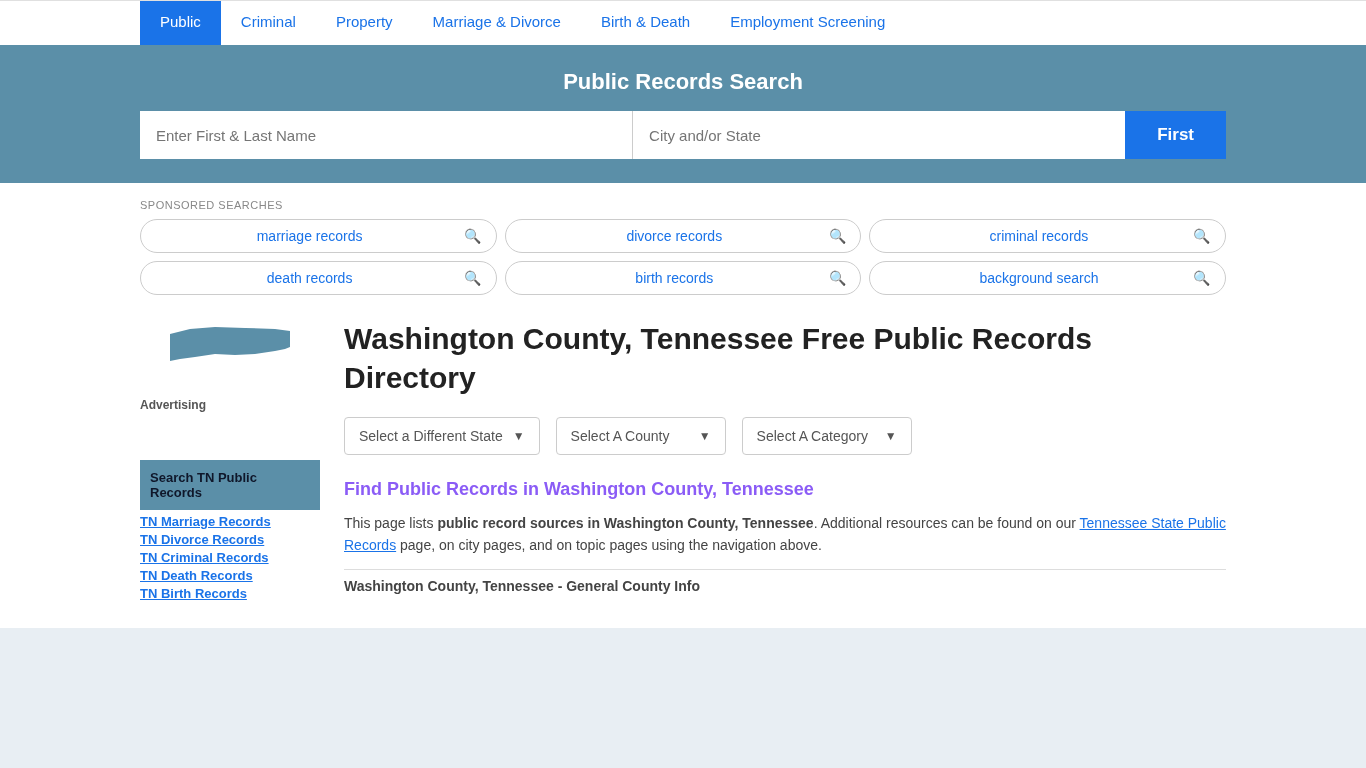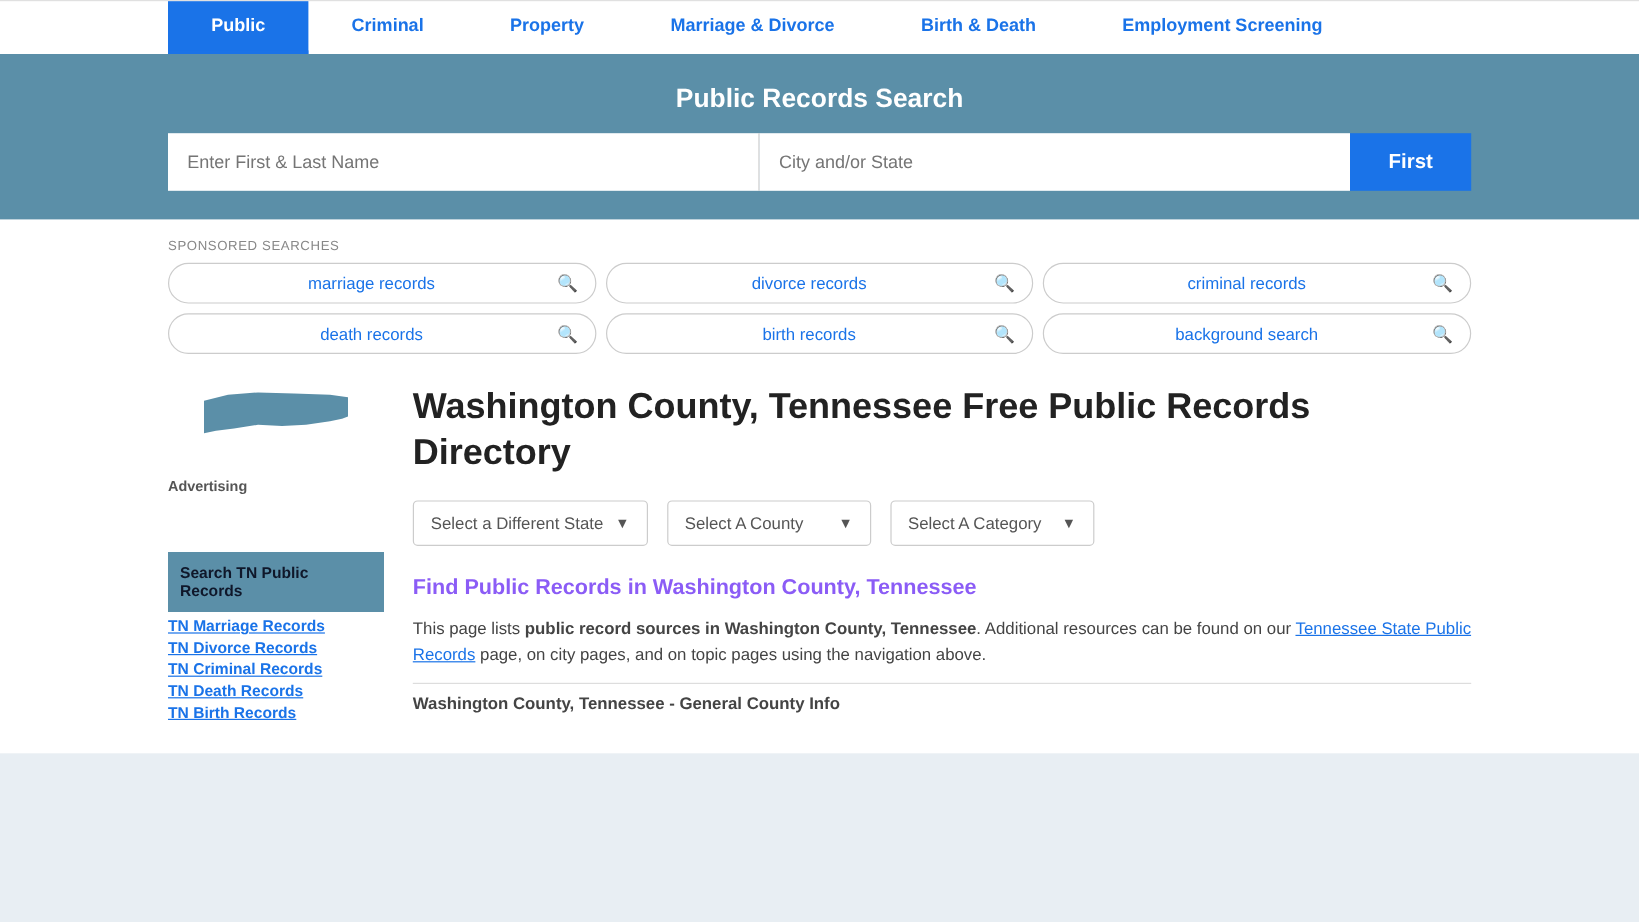--- a/index.html
+++ b/index.html
@@ -39,25 +39,25 @@
     .logo-text span:last-child { color: #1a73e8; }
 
     
     .nav {
       background: #fff;
       border-top: 1px solid #e0e0e0;
       display: flex;
       padding: 0 140px;
     }
     .nav-item {
-      padding: 12px 36px;
+      padding: 12px 20px;
       cursor: pointer;
       font-size: 15px;
       color: #1a73e8;
-      font-weight: 700;
+      font-weight: 400;
       text-decoration: none;
       display: block;
       border-bottom: 3px solid transparent;
     }
     .nav-item.active {
       background: #1a73e8;
       color: #fff;
       border-bottom: 3px solid #1a73e8;
     }
 

